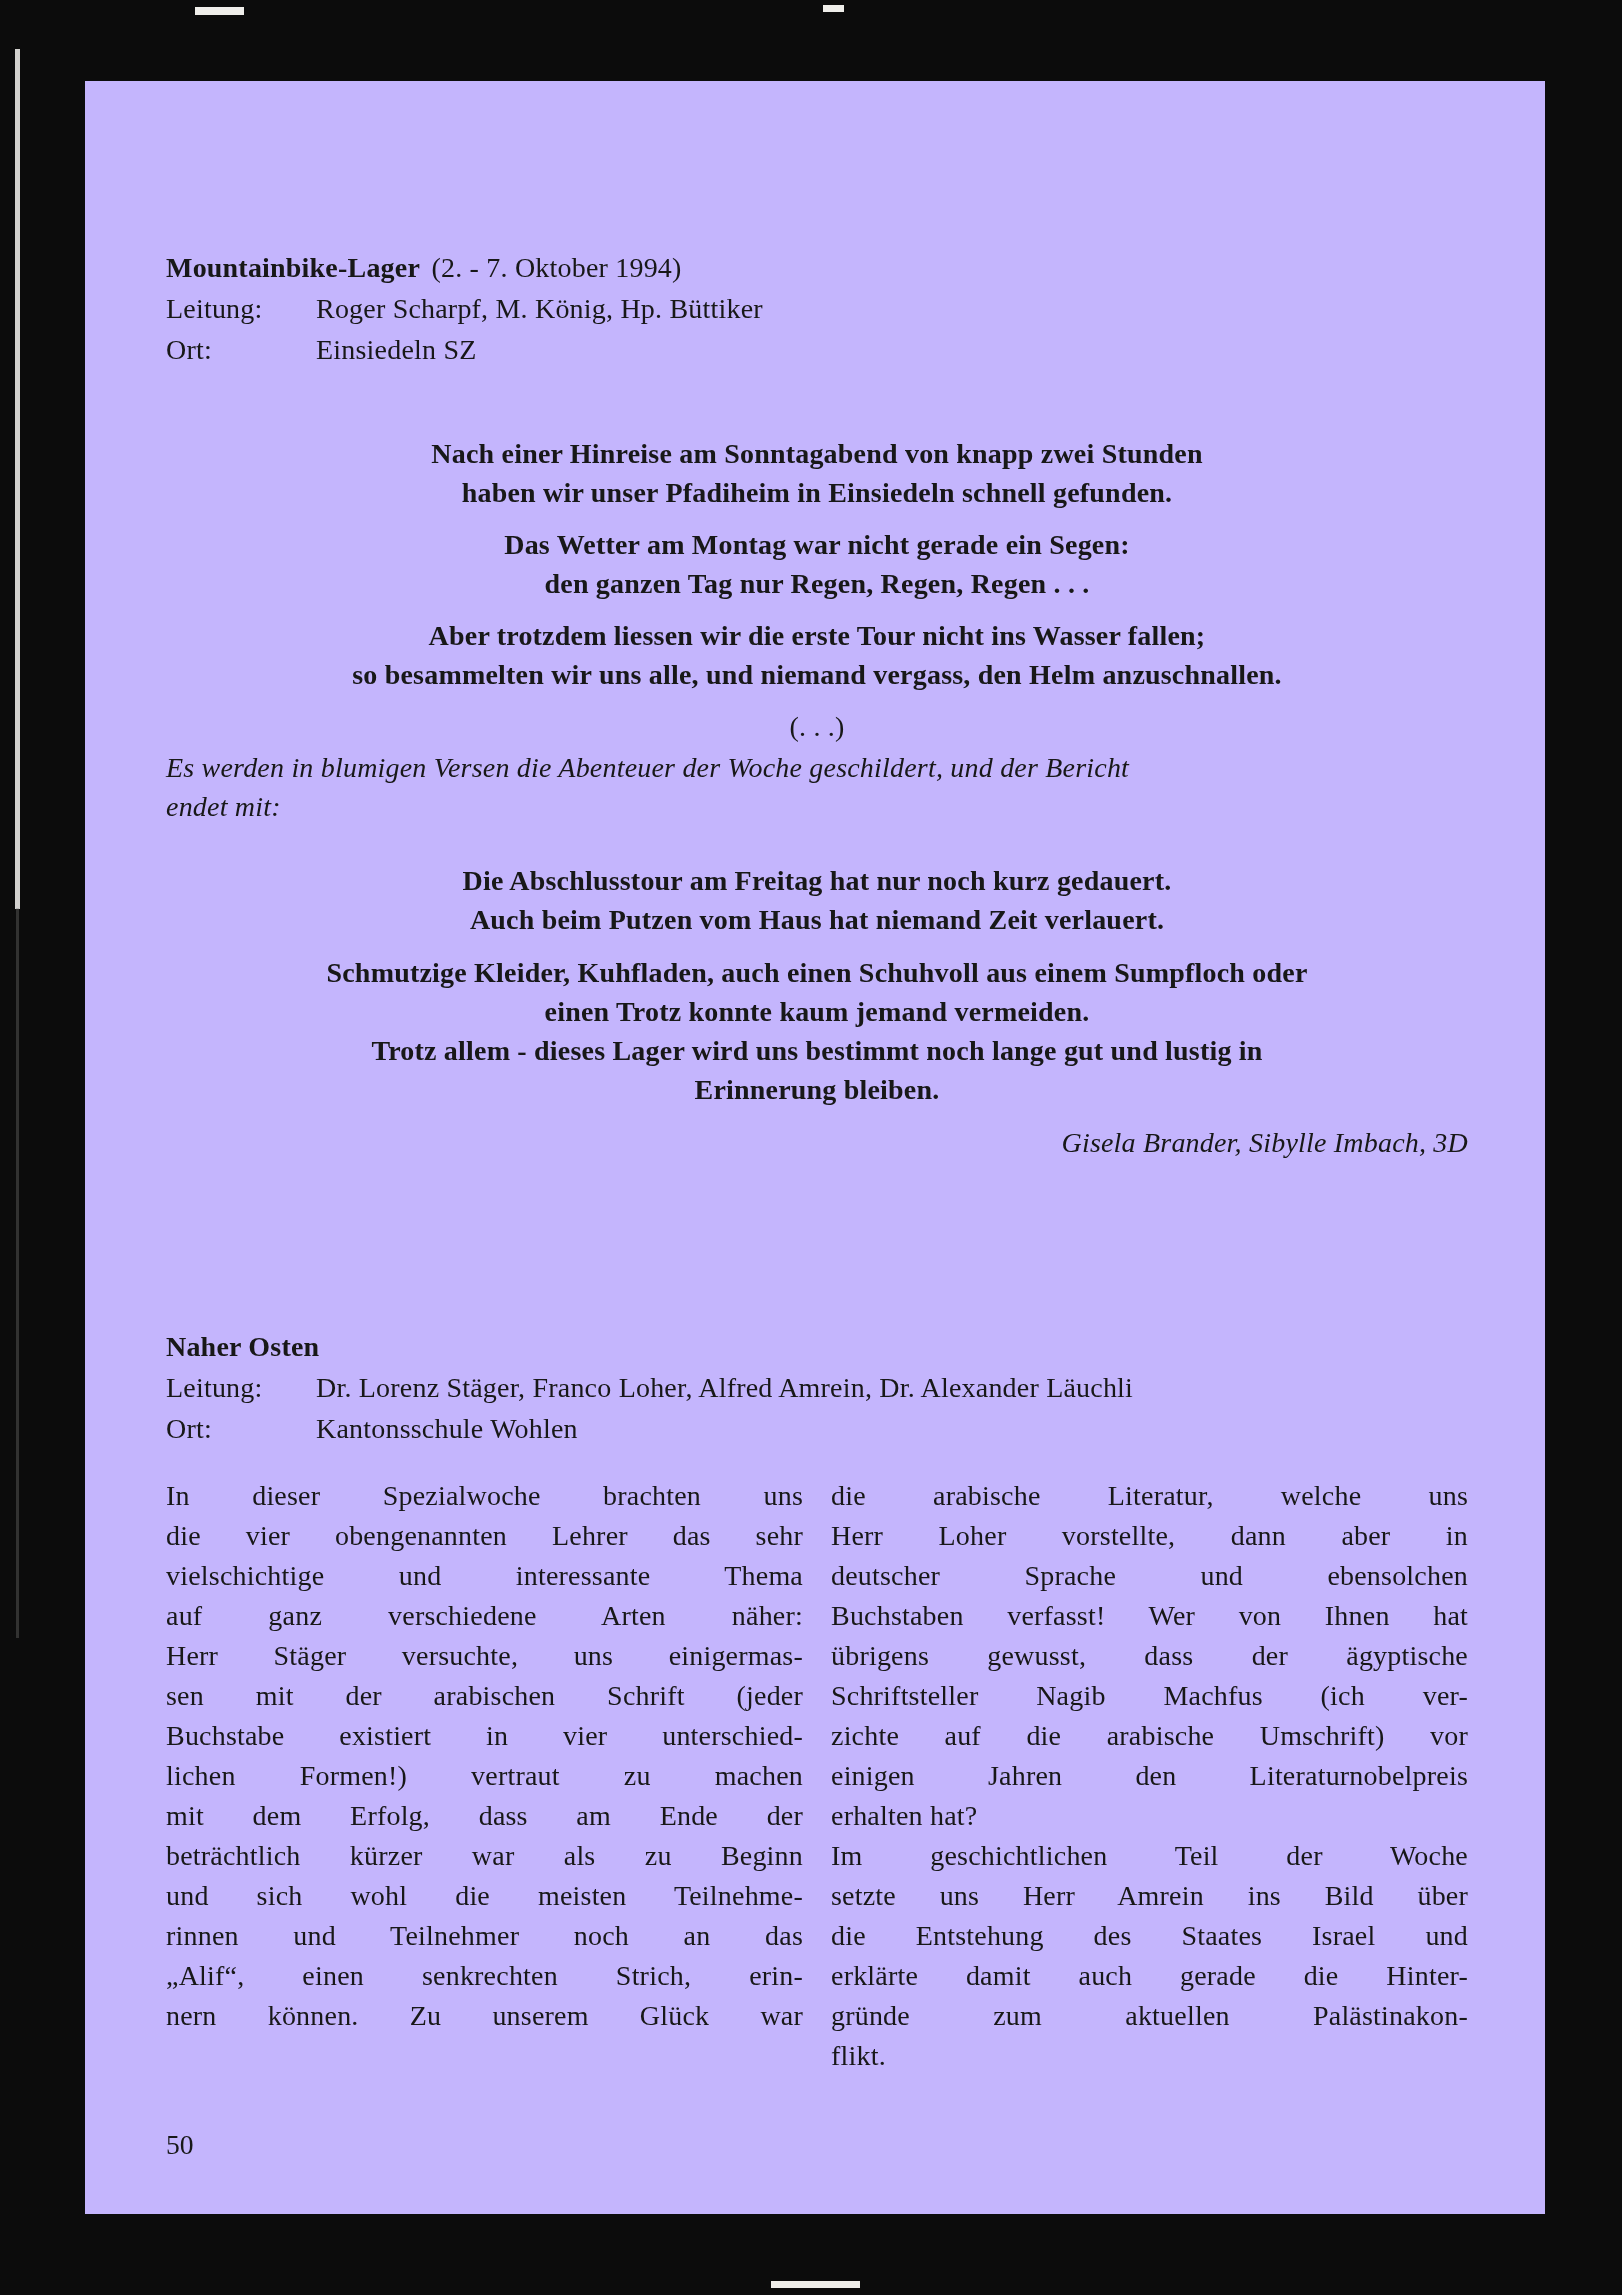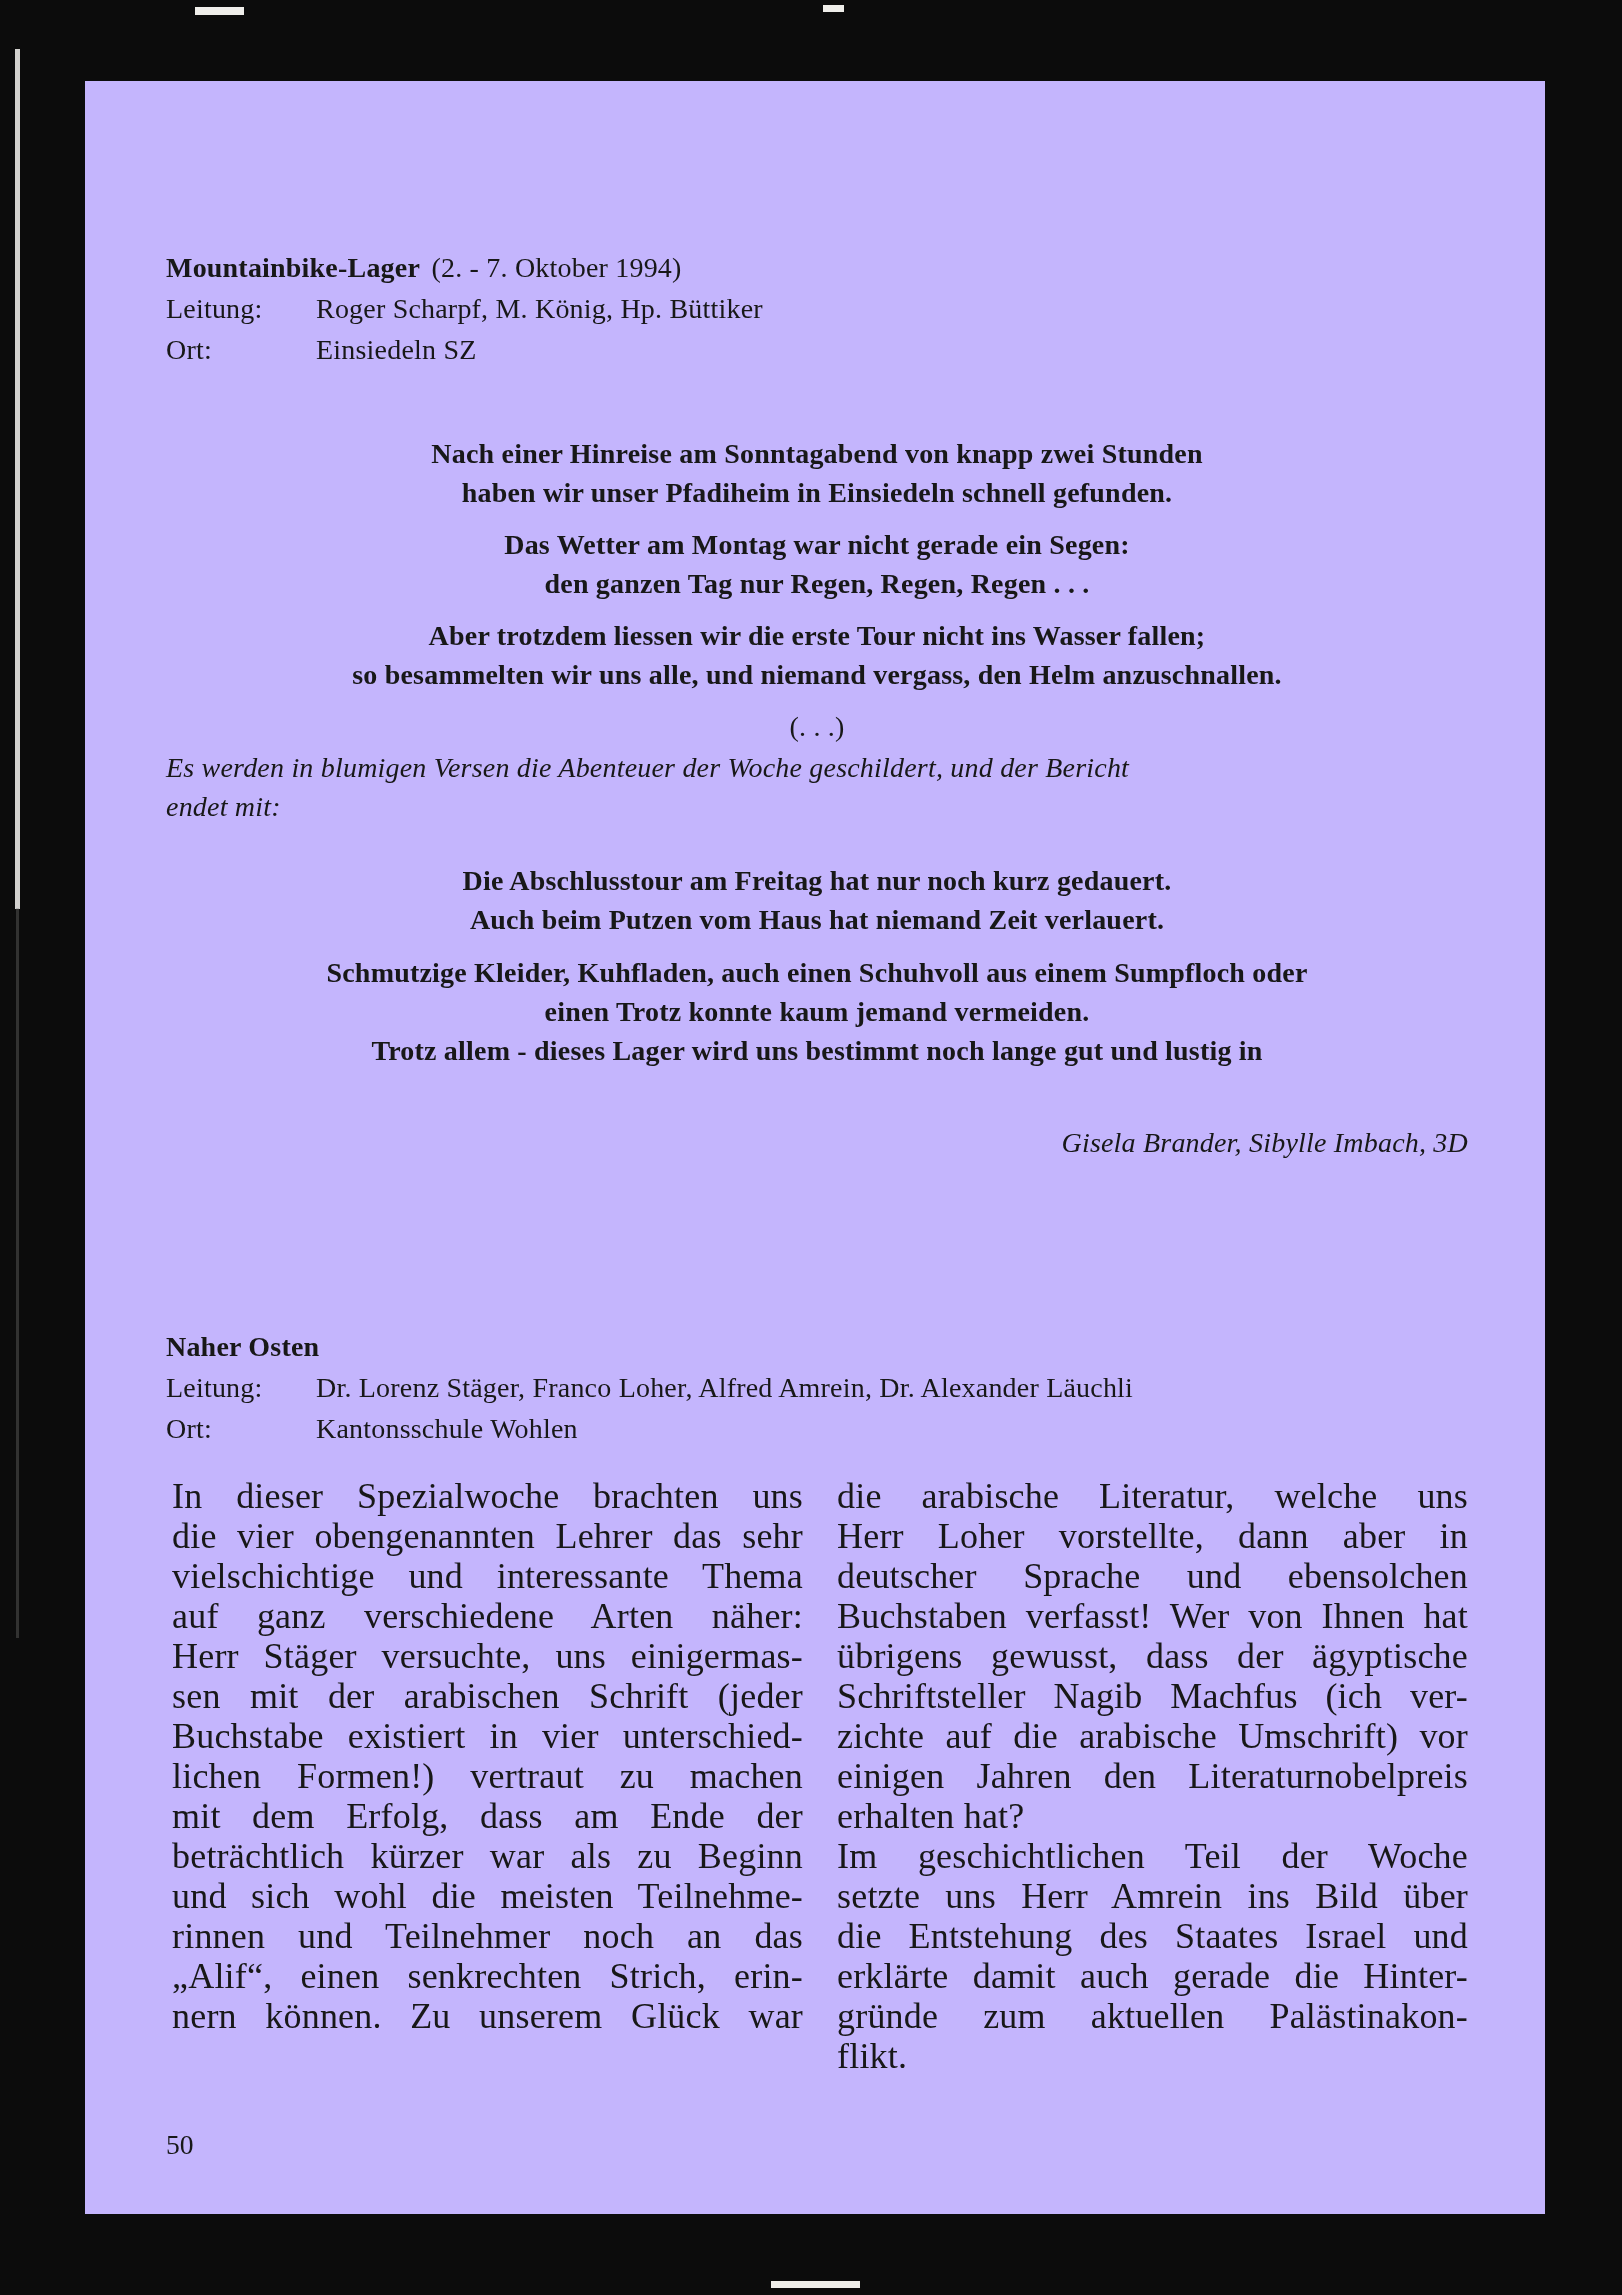--- a/index.html
+++ b/index.html
@@ -22,22 +22,22 @@
   .date{margin-left:11.4px;}
   .lbl{display:inline-block;width:150px;}
   .stanza{text-align:center;font-weight:bold;}
   .pline{font-size:28px;letter-spacing:0.2px;line-height:39px;}
   .center{text-align:center;}
   .note-line{font-size:28px;font-style:italic;letter-spacing:0.2px;line-height:39px;}
   .sig{font-size:28px;font-style:italic;text-align:right;padding-right:34px;letter-spacing:0.2px;}
   .cols{display:flex;gap:28px;}
   .col{width:637px;}
   .col-line{
-    font-size:36px;letter-spacing:0.2px;line-height:40px;
-    text-align:justify;text-align-last:justify;margin-left:6px;-moz-text-align-last:justify;
+    font-size:28px;letter-spacing:0.2px;line-height:40px;
+    text-align:justify;text-align-last:justify;-moz-text-align-last:justify;
   }
   .col-line.no-just{text-align-last:left;-moz-text-align-last:left;}
   .pagenum{font-size:27.6px;}
 </style>
 </head>
 <body>
 
 <div class="paper">
 
   <div class="blk hdr" style="top:166px;">
@@ -82,20 +82,21 @@
 
   <div class="pline">Die Abschlusstour am Freitag hat nur noch kurz gedauert.</div>
       <div class="pline">Auch beim Putzen vom Haus hat niemand Zeit verlauert.</div>
     </div>
 
   <div class="blk stanza" style="top:872px;">
 
   <div class="pline">Schmutzige Kleider, Kuhfladen, auch einen Schuhvoll aus einem Sumpfloch oder</div>
       <div class="pline">einen Trotz konnte kaum jemand vermeiden.</div>
       <div class="pline">Trotz allem - dieses Lager wird uns bestimmt noch lange gut und lustig in</div>
+      <div class="pline">Erinnerung bleiben.</div>
     </div>
 
   <div class="blk sig" style="top:1046px;">Gisela Brander, Sibylle Imbach, 3D</div>
 
   <div class="blk hdr" style="top:1245px;">
     <div class="bold">Naher Osten</div>
     <div>
       <span class="lbl">Leitung:</span><span>Dr. Lorenz Stäger, Franco Loher, Alfred Amrein, Dr. Alexander Läuchli</span>
     </div>
     <div>

